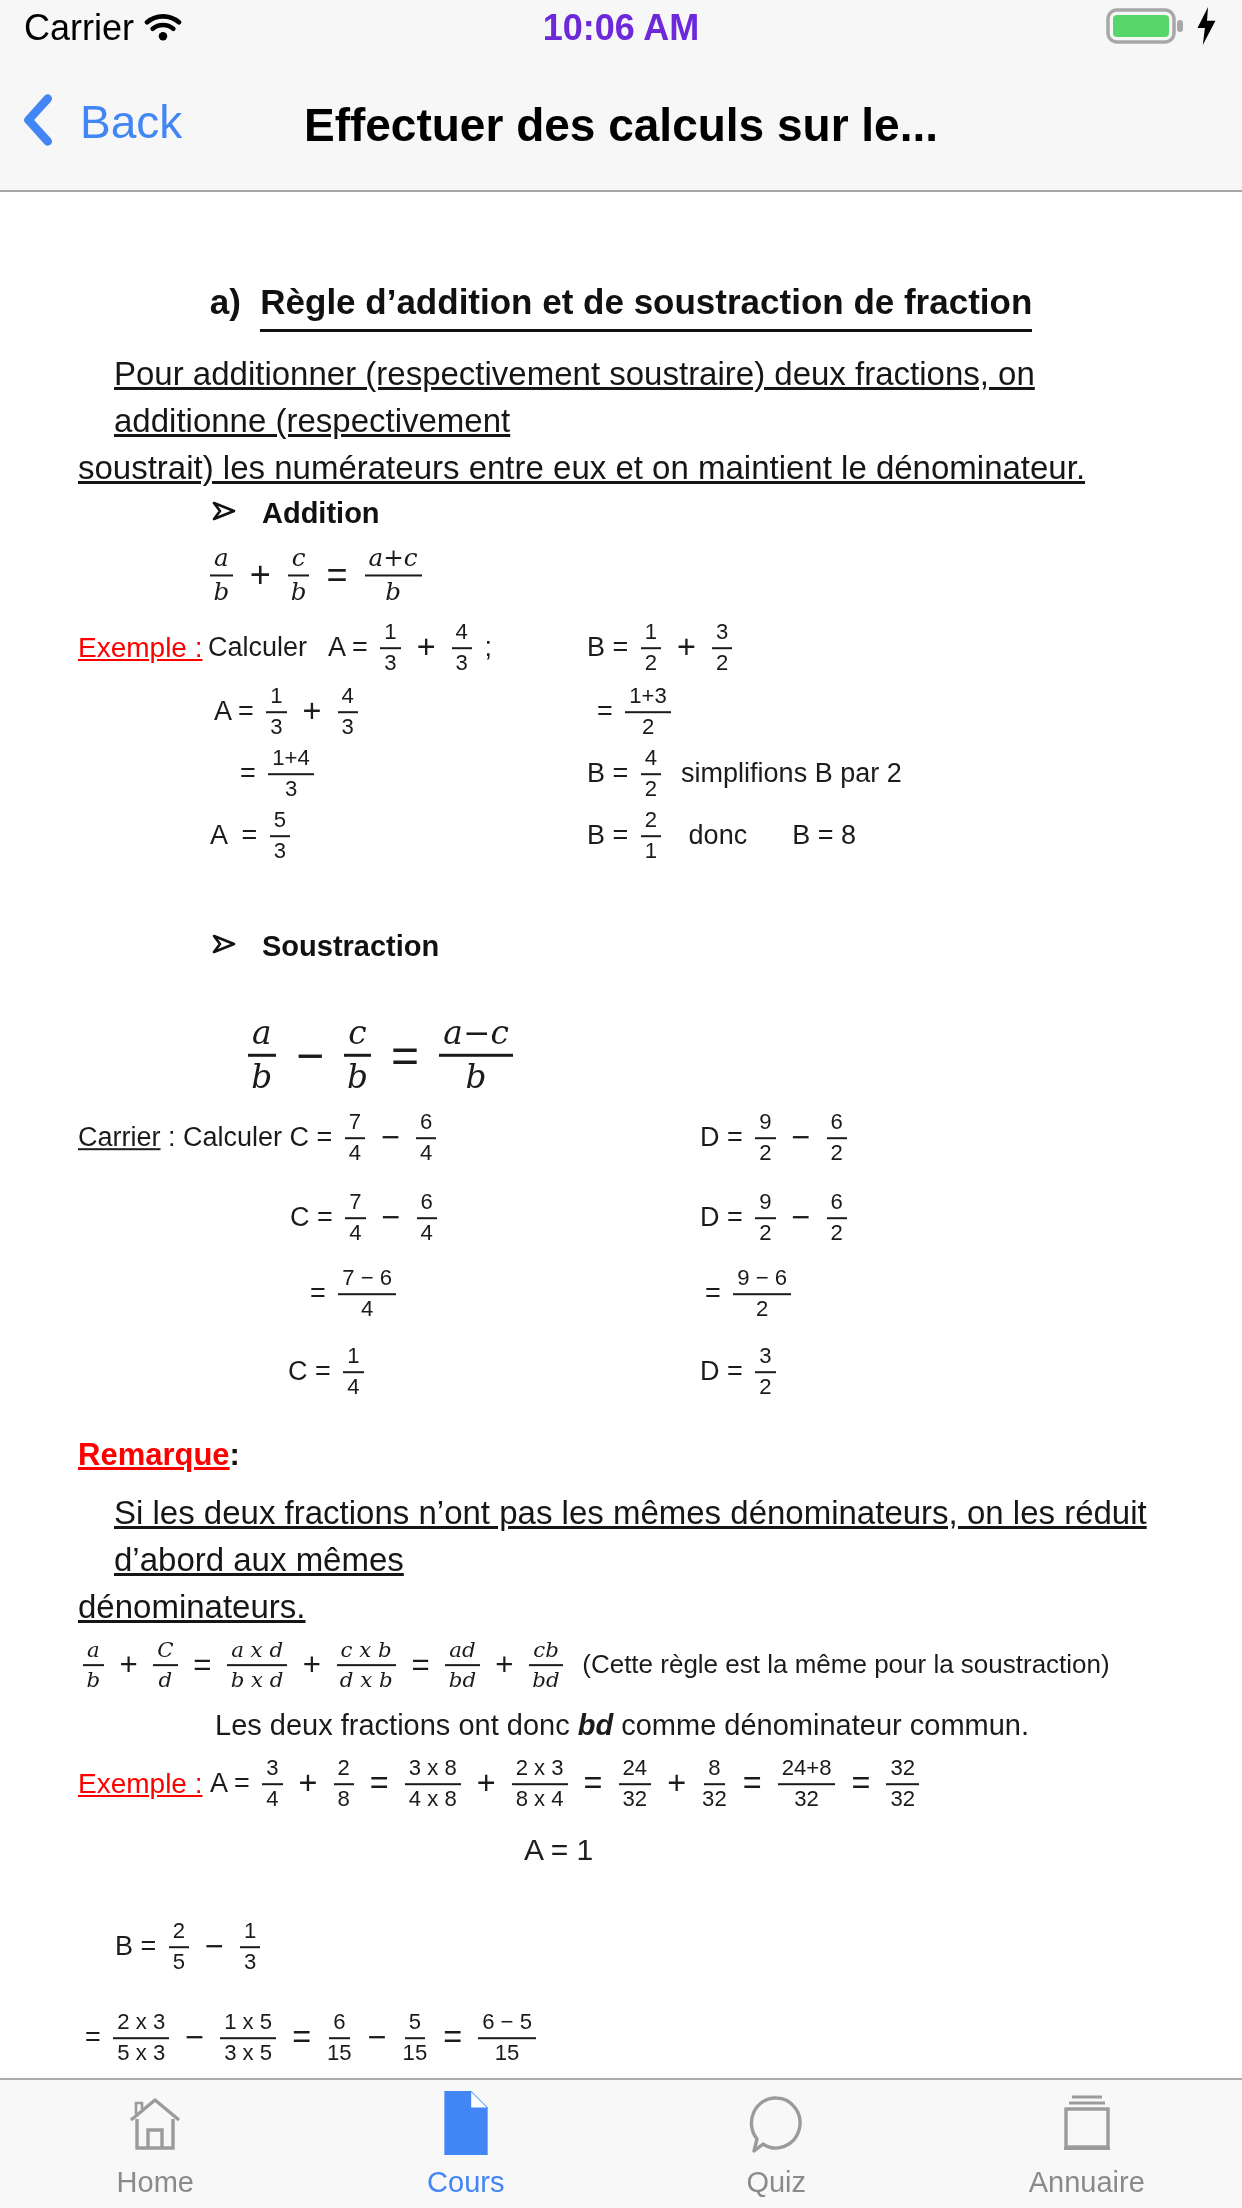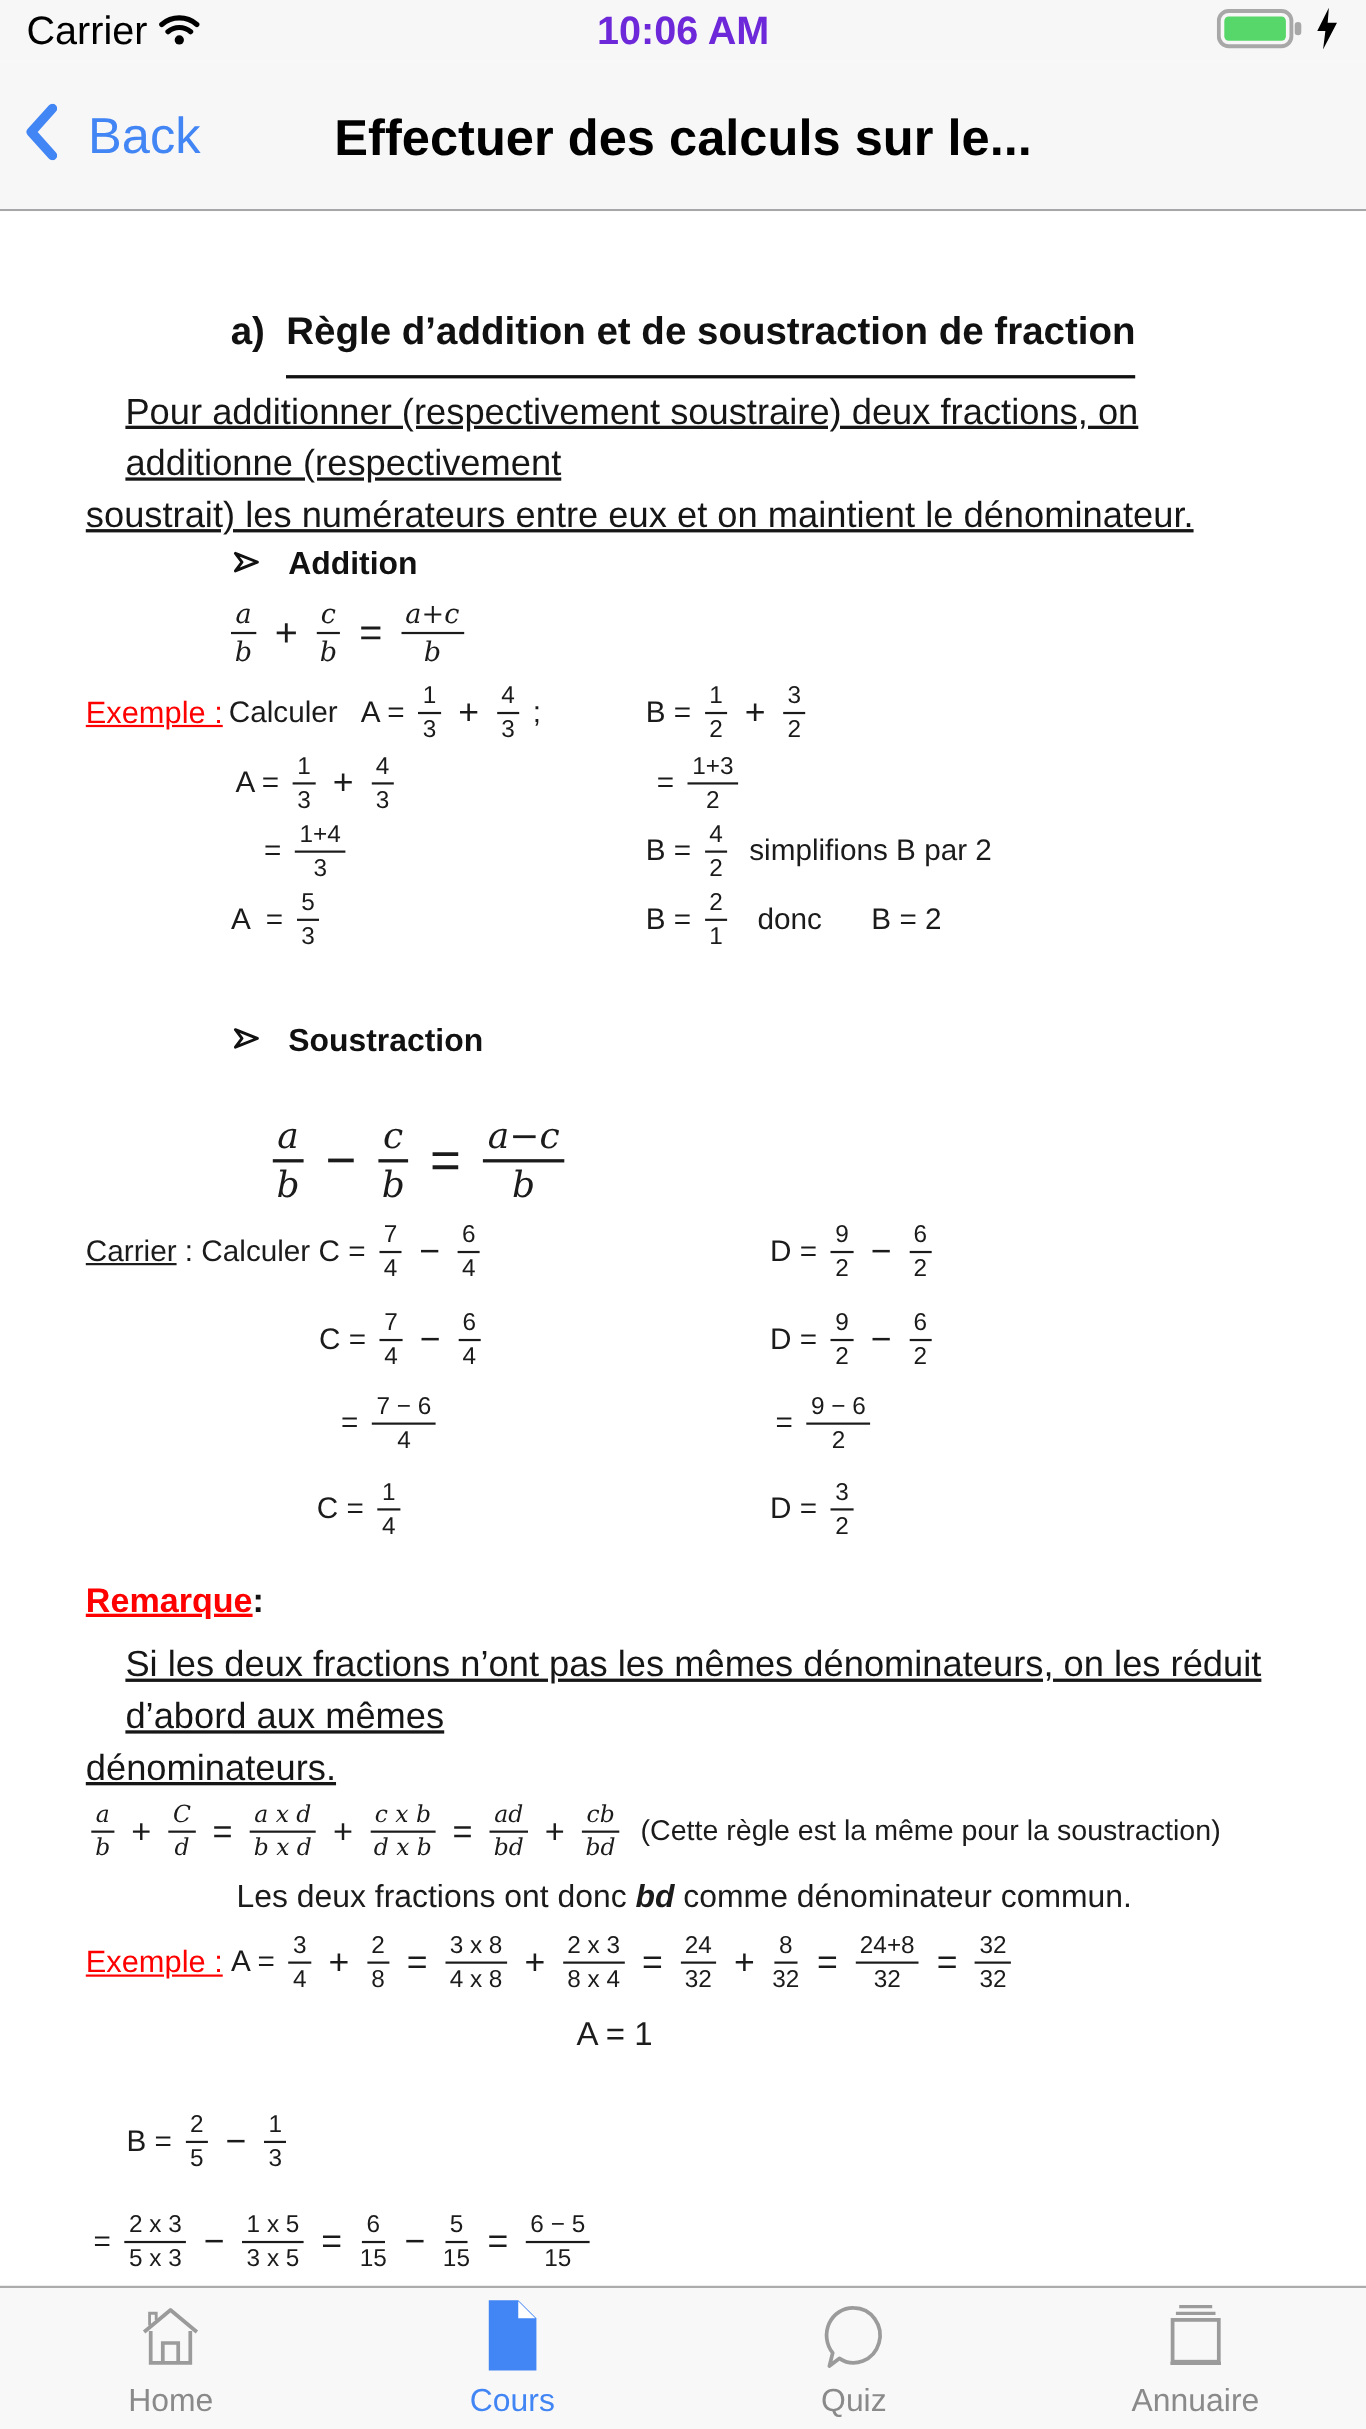--- a/index.html
+++ b/index.html
@@ -20,21 +20,21 @@
            border-bottom:2px solid #a7a7aa;box-sizing:border-box;}
   .back-button{position:absolute;left:22px;top:38px;display:flex;align-items:center;gap:28px;cursor:pointer;}
   .back-label{font-size:46px;color:#4285f4;}
   .nav-title{position:absolute;left:50%;top:42px;transform:translateX(-50%);
              font-size:46px;font-weight:700;color:#000;white-space:nowrap;}
 
   
   .doc{position:absolute;top:192px;left:0;right:0;height:1886px;background:#fff;overflow:hidden;}
   .center{text-align:center;}
   .heading{margin-top:90px;height:52px;font-size:35px;font-weight:700;color:#111;}
-  .heading .hu{border-bottom:3px solid #111;padding-bottom:20px;}
+  .heading .hu{border-bottom:3px solid #111;padding-bottom:8px;}
   .bodytext{font-size:33px;line-height:47px;color:#161616;text-decoration:underline;}
   .intro{margin:16px 78px 0 78px;}
   .indent1{padding-left:36px;}
   .bullet-row{display:flex;align-items:center;gap:26px;}
   .bullet-label{font-size:29px;font-weight:700;color:#111;}
   .red-label{color:#fe0000;text-decoration:underline;font-size:28px;white-space:pre;}
 
   
   .math{display:flex;align-items:center;font-size:27px;color:#1b1b1b;}
   .math span{white-space:pre;}
@@ -179,21 +179,21 @@
         </div>
     </div>
     <div class="row" style="height:62px;">
       <div class="math pos" style="left:210px;">
           <span>A  = </span>
           <span class="frac"><span class="num">5</span><span class="den">3</span></span>
         </div>
       <div class="math pos" style="left:587px;">
           <span>B = </span>
           <span class="frac"><span class="num">2</span><span class="den">1</span></span>
-          <span>   donc      B = 2</span>
+          <span>   donc      B = 8</span>
         </div>
     </div>
 
     <div class="bullet-row" style="margin:62px 0 0 212px;height:34px;">
       <span>
         <svg width="24" height="24" viewBox="0 0 24 24">
             <path d="M2 4 L22 12 L2 20 L8 12 Z" fill="none" stroke="#111" stroke-width="2.6" stroke-linejoin="round"></path>
           </svg>
       </span>
       <span class="bullet-label">Soustraction</span>

